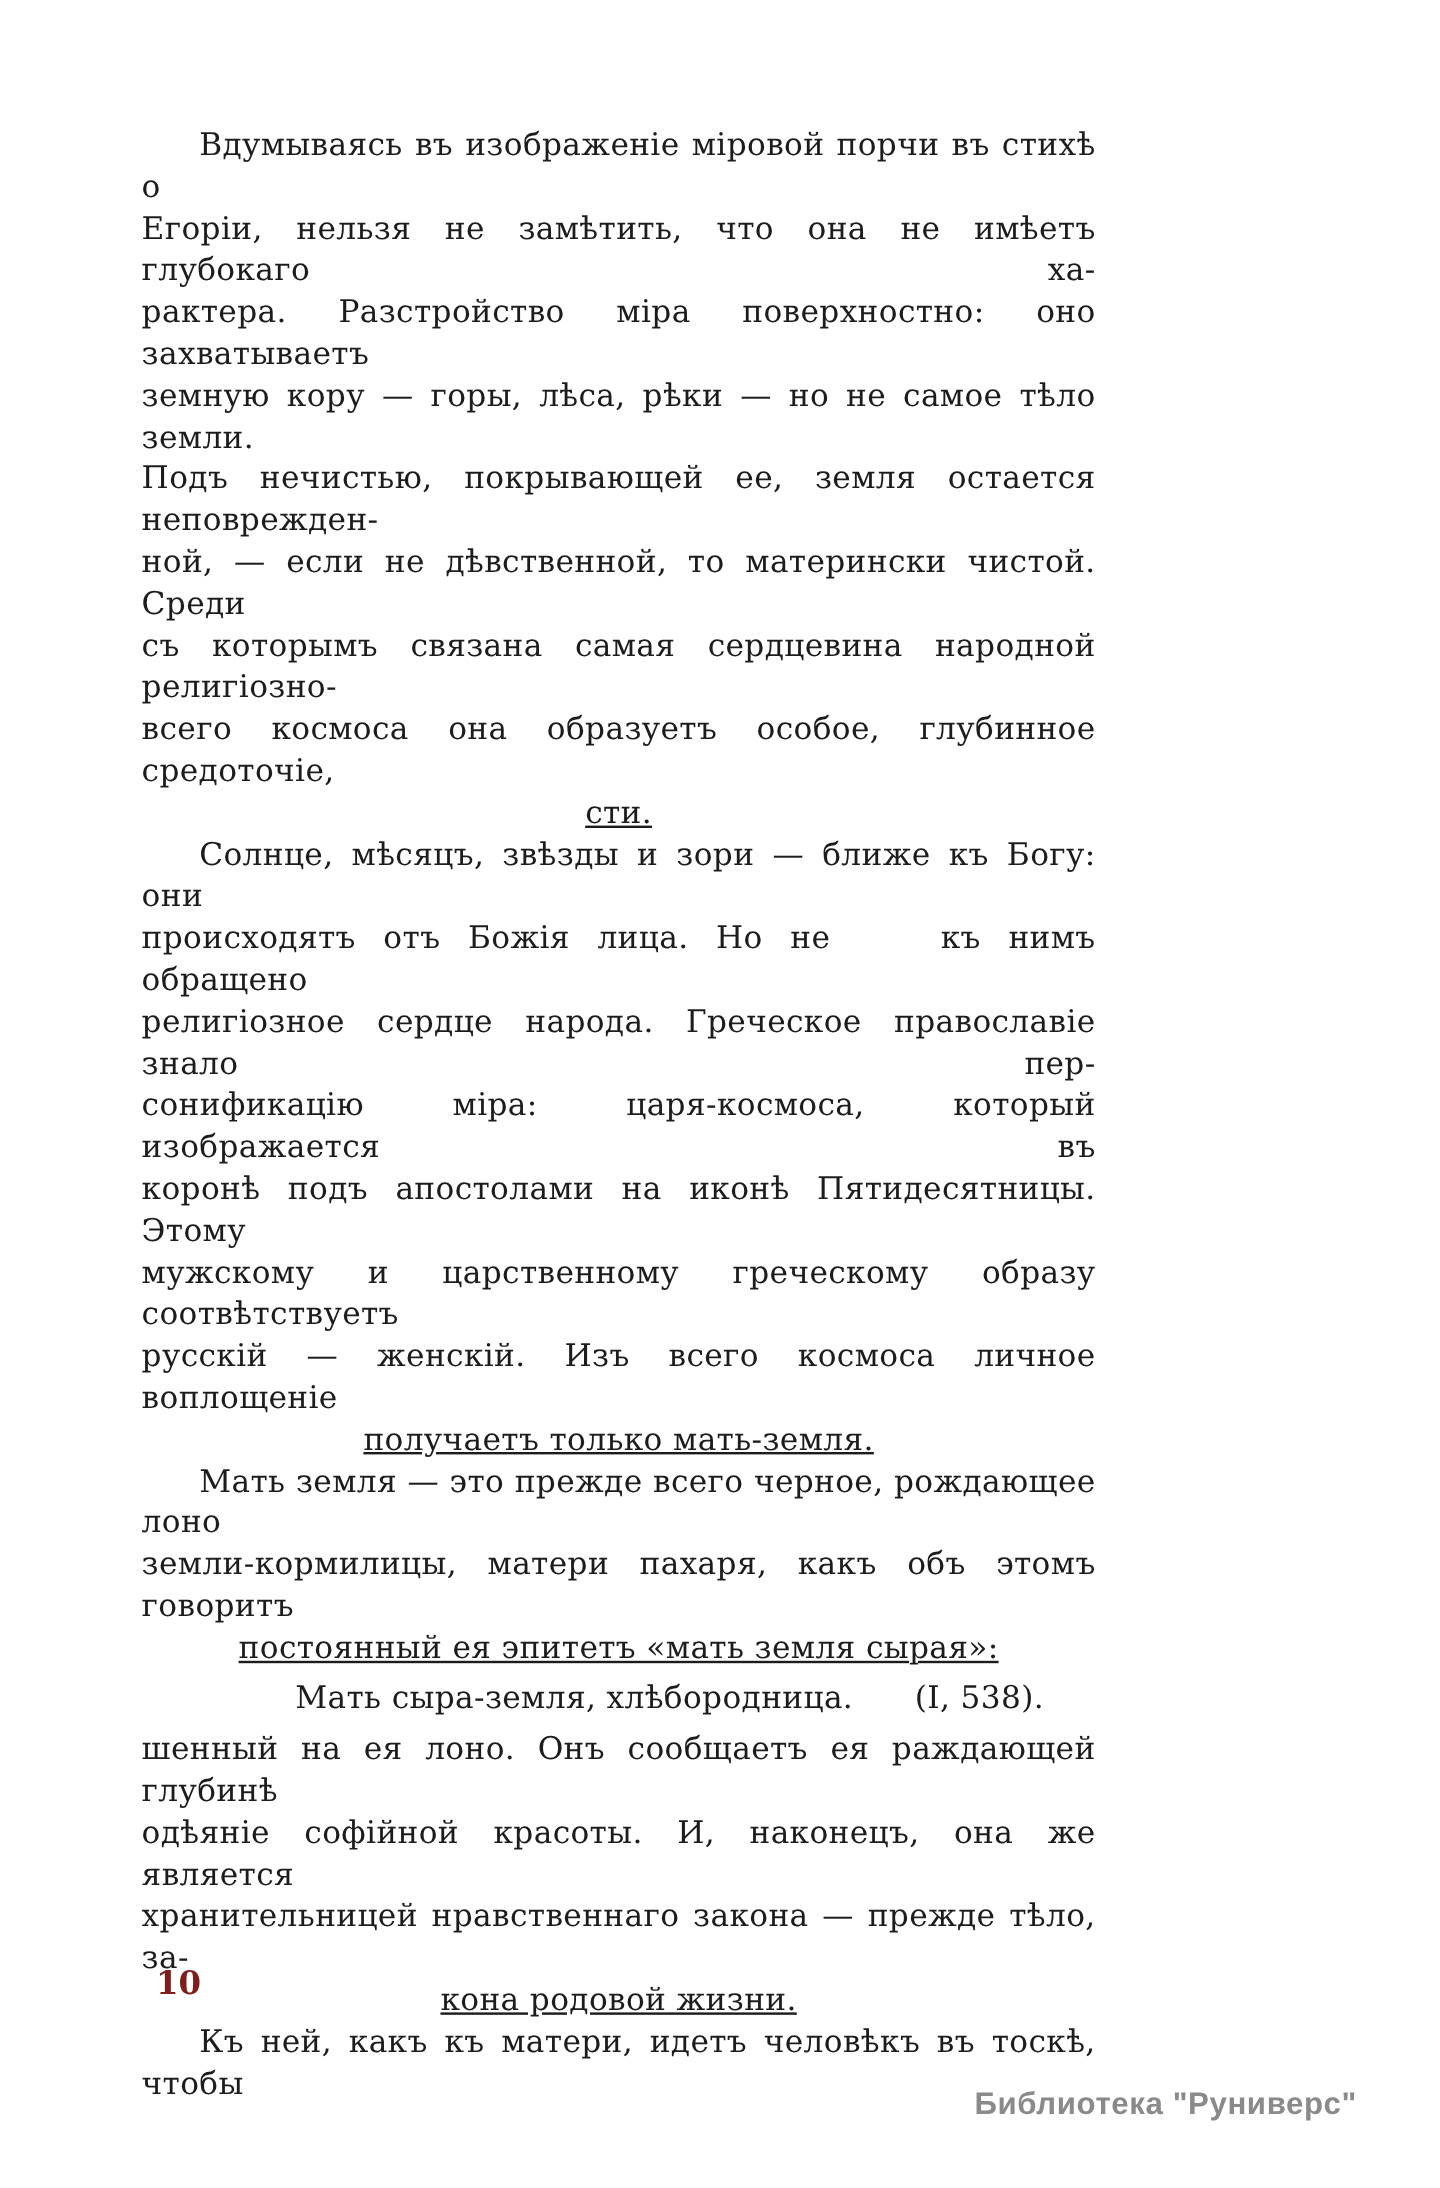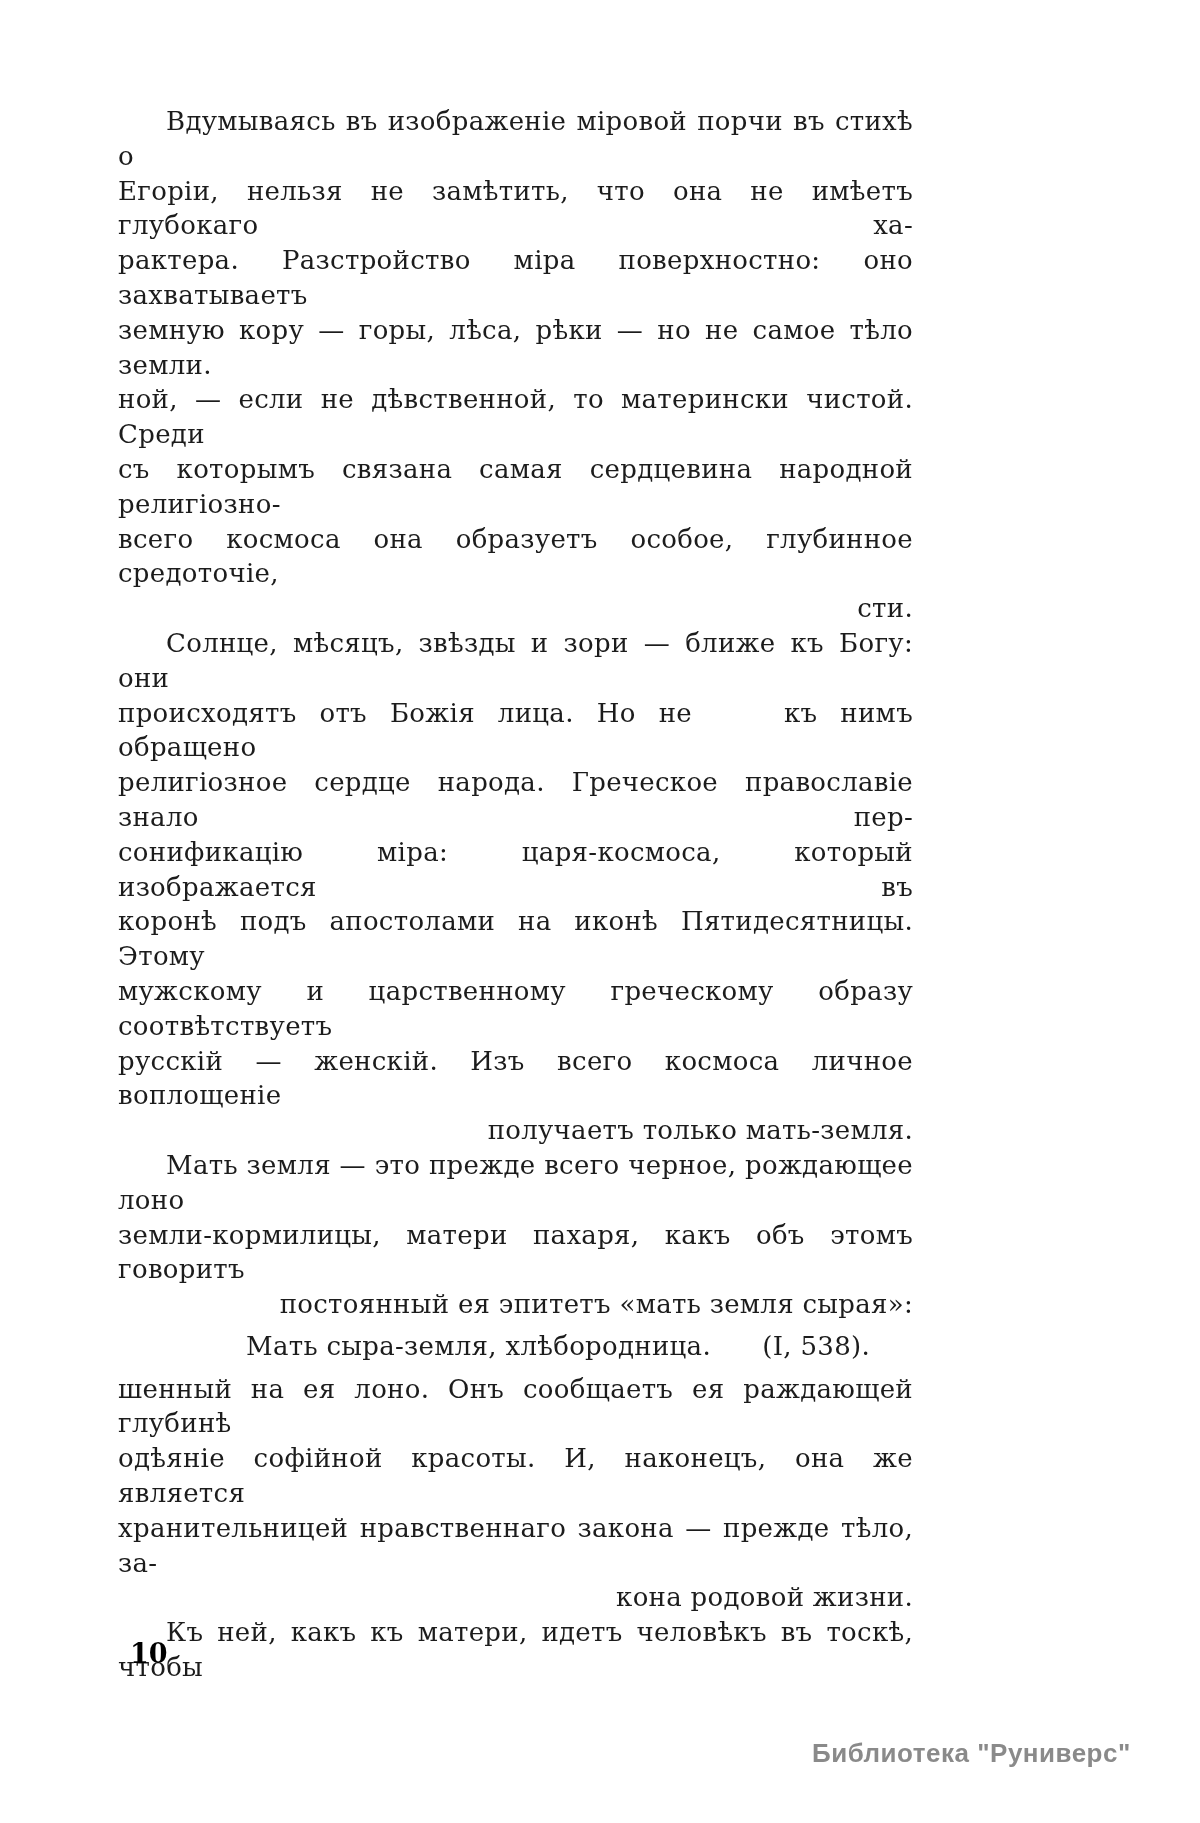--- a/index.html
+++ b/index.html
@@ -24,32 +24,32 @@
     font-size: 26px;
     line-height: 34.8px;
     letter-spacing: 0.3px;
   }
   .block { margin: 0; }
   .line { white-space: pre-wrap; }
   .just {
     text-align: justify;
     text-align-last: justify;
   }
-  .last { text-align: right; }
+  .last { text-align: center; text-decoration: underline; }
   .indent { text-indent: 48px; }
   .verse .line { text-align: center; }
   
   .quote-1 { margin-left: 85px;  margin-top: 7px;  margin-bottom: 8px; }
   .page-number {
     position: absolute;
     left: 130px;
     top: 1638px;
     font-size: 27px;
     font-weight: bold;
-    color: #000000;
+    color: #7f1d1d;
   }
   .watermark {
     position: absolute;
     left: 812px;
     top: 1738px;
     font-family: "Liberation Sans", "DejaVu Sans", sans-serif;
     font-size: 26px;
     font-weight: bold;
     color: #8a8a8a;
     letter-spacing: 0.5px;
@@ -58,20 +58,21 @@
 </head>
 <body>
 
 <div class="page">
   <div class="text-column">
       <div class="block paragraph para-1">
         <div class="line just indent">Вдумываясь въ изображеніе міровой порчи въ стихѣ о</div>
         <div class="line just">Егоріи, нельзя не замѣтить, что она не имѣетъ глубокаго ха-</div>
         <div class="line just">рактера. Разстройство міра поверхностно: оно захватываетъ</div>
         <div class="line just">земную кору — горы, лѣса, рѣки — но не самое тѣло земли.</div>
+        <div class="line just">Подъ нечистью, покрывающей ее, земля остается неповрежден-</div>
         <div class="line just">ной, — если не дѣвственной, то матерински чистой. Среди</div>
         <div class="line just">съ которымъ связана самая сердцевина народной религіозно-</div>
         <div class="line just">всего космоса она образуетъ особое, глубинное средоточіе,</div>
         <div class="line last">сти.</div>
       </div>
       <div class="block paragraph para-2">
         <div class="line just indent">Солнце, мѣсяцъ, звѣзды и зори — ближе къ Богу: они</div>
         <div class="line just">происходятъ отъ Божія лица. Но не&nbsp;&nbsp;&nbsp; къ нимъ обращено</div>
         <div class="line just">религіозное сердце народа. Греческое православіе знало пер-</div>
         <div class="line just">сонификацію міра: царя-космоса, который изображается въ</div>

